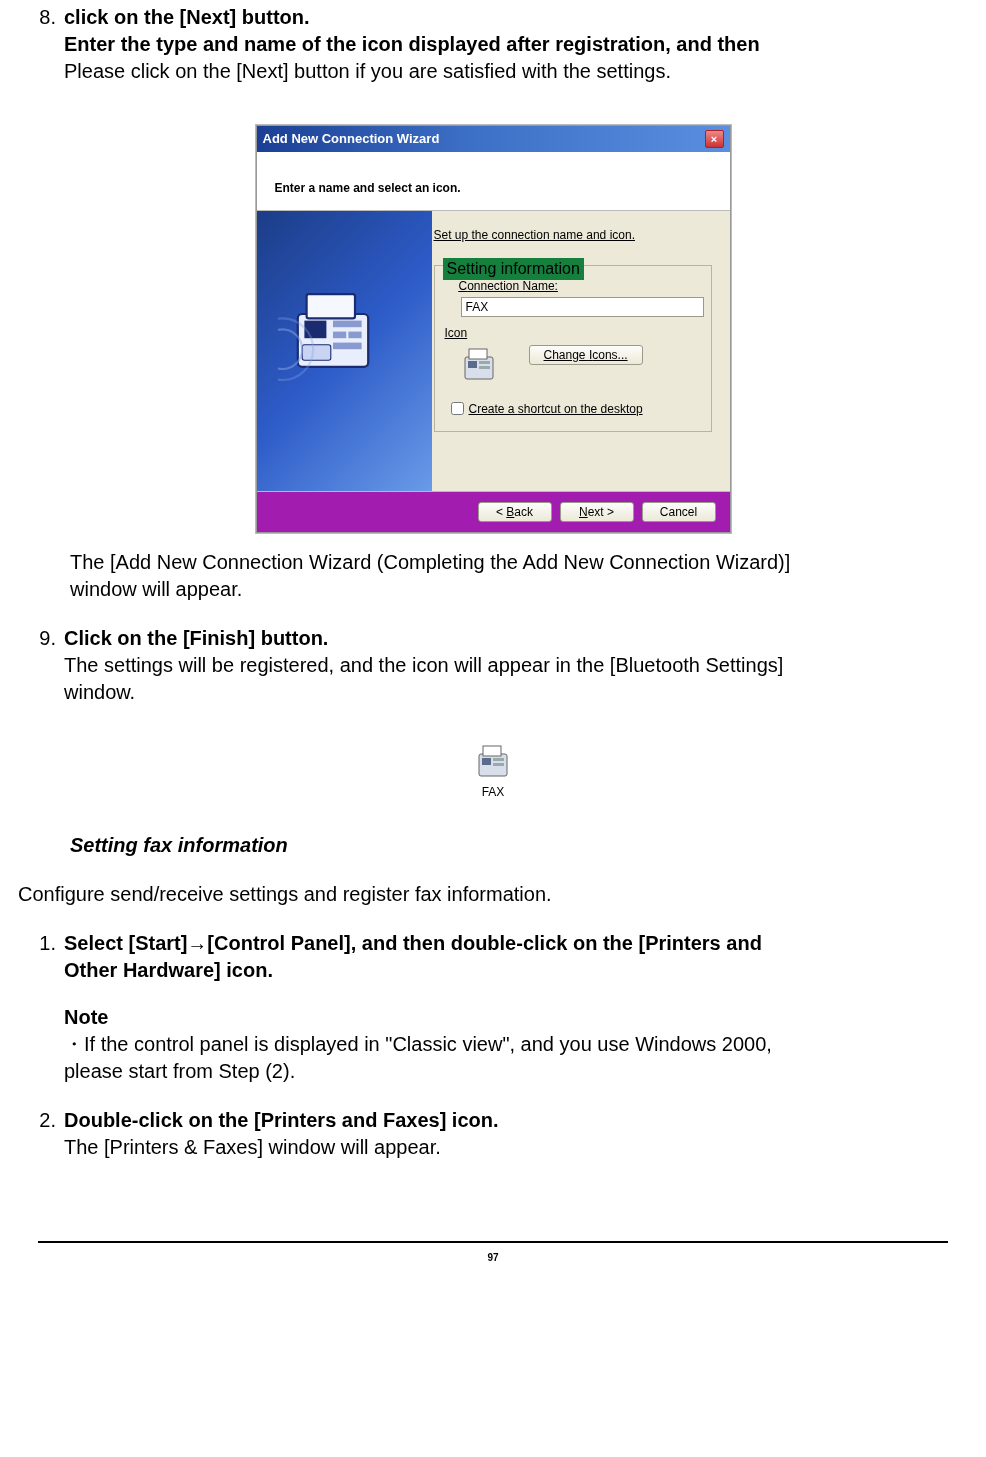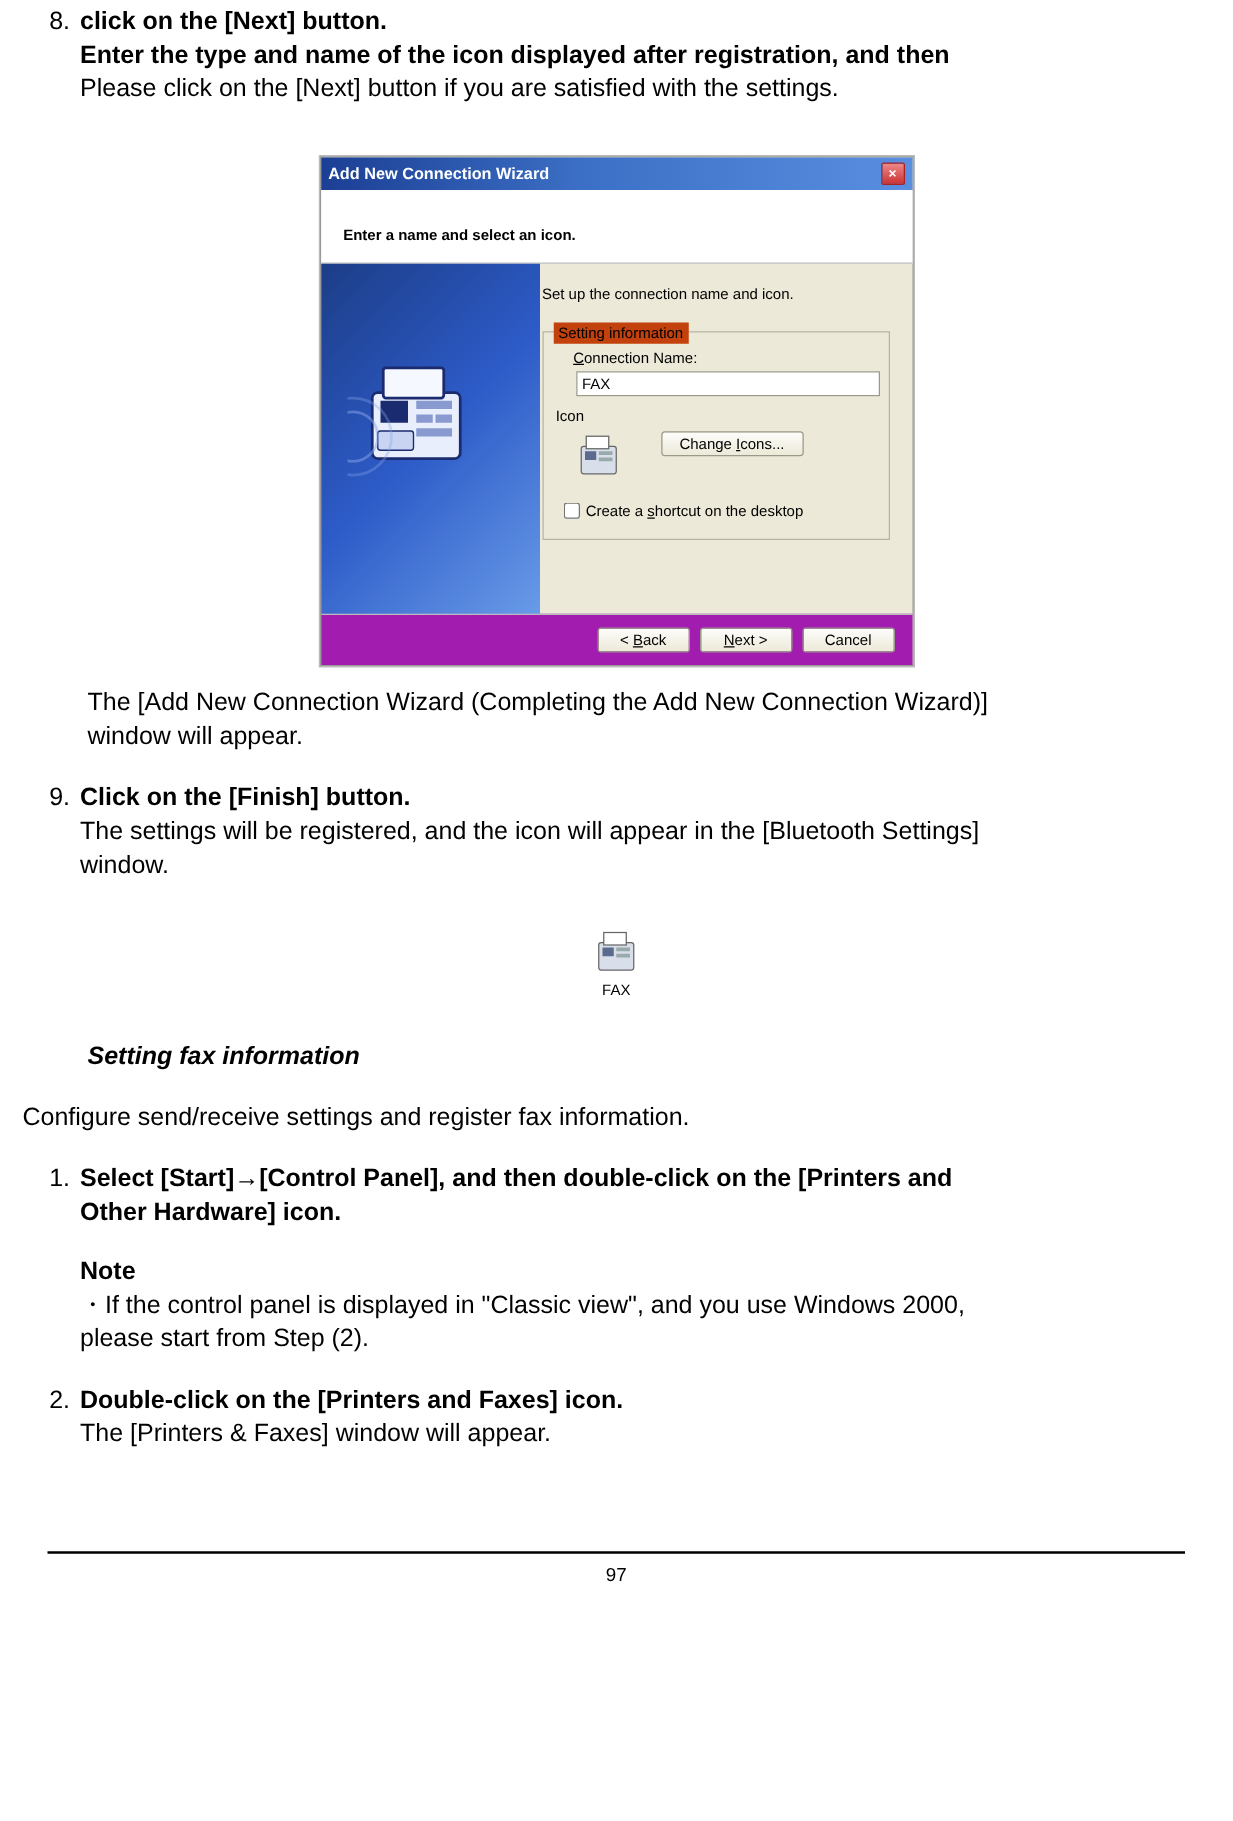--- a/index.html
+++ b/index.html
@@ -60,33 +60,33 @@
       height: 280px;
       flex-shrink: 0;
       position: relative;
       overflow: hidden;
     }
     .fax-illus {
       position: absolute; top: 25%; left: 12%;
       width: 110px; height: 110px;
     }
     .fax-illus svg { width: 100%; height: 100%; }
-    .wizard-right { flex: 1; padding: 16px 18px 10px 2px; }
+    .wizard-right { flex: 1; padding: 16px 18px 10px 2px; text-decoration: underline; }
     .wiz-instr { margin-bottom: 22px; }
     .fieldset {
       border: 1px solid #b5b5a5;
       padding: 12px 10px 14px 10px;
       position: relative;
     }
     .legend {
       position: absolute;
       top: -8px; left: 8px;
-      background: #c2410c;
+      background: #15803d;
       padding: 0 4px;
-      font-size: 12px;
+      font-size: 16px;
     }
     .field-label { font-size: 12px; margin-bottom: 2px; }
     .underline { text-decoration: underline; }
     .text-input {
       width: 95%; height: 20px;
       border: 1px solid #9a9a8a;
       background: #fff;
       font-family: Tahoma, sans-serif;
       font-size: 12px; padding: 2px 4px;
       margin-left: 16px;
@@ -125,21 +125,21 @@
       text-align: center;
     }
     .fax-icon-wrap { display: flex; justify-content: center; padding: 20px 0 24px 0; }
     .fax-icon-sm { width: 48px; text-align: center; }
     .fax-icon-sm .lbl { font-family: Tahoma, sans-serif; font-size: 12px; margin-top: 2px; }
     .heading-italic { font-weight: bold; font-style: italic; margin: 8px 0 22px 0; }
     .para-left { margin-left: 8px; margin-bottom: 22px; }
     .note-block { margin-top: 20px; }
     .note-body { padding-right: 4px; }
     .footer-rule { border-top: 2px solid #000; margin: 80px 28px 0 28px; }
-    .page-num { text-align: center; font-weight: normal; font-size: 15px; padding: 8px 0 20px 0; }
+    .page-num { text-align: center; font-weight: bold; font-size: 10px; padding: 8px 0 20px 0; }
     .fax-mini-svg { width: 40px; height: 40px; }
     .small-left-indent { margin-left: 14px; }
   </style>
 </head>
 <body>
 
 <div class="page">
 
   <div class="step">
     <div class="step-row">

